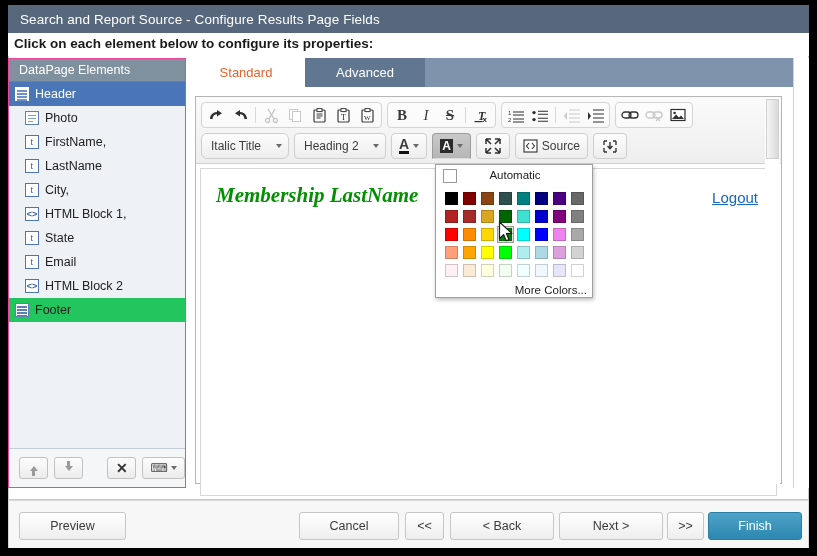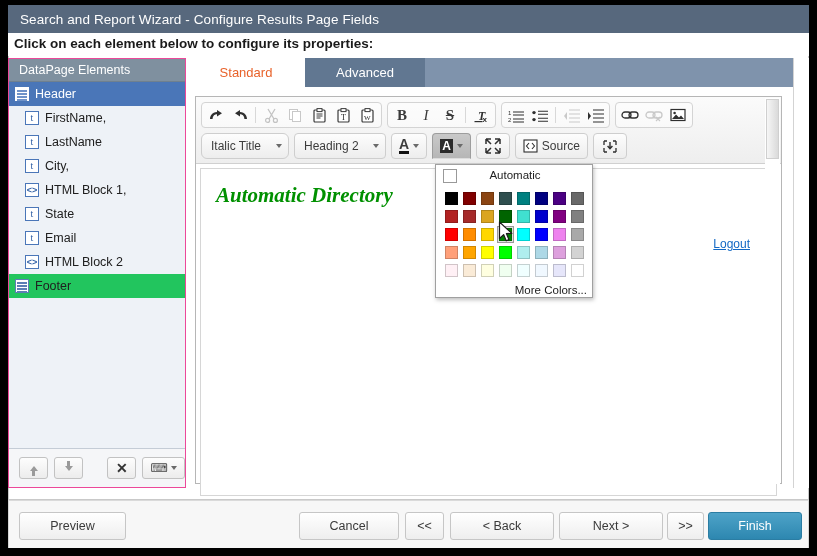--- a/index.html
+++ b/index.html
@@ -267,25 +267,24 @@
   }
   .doc-title {
     position: absolute; left: 15px; top: 14px;
     font-family: "Liberation Serif", serif;
     font-style: italic;
     font-weight: bold;
     font-size: 21px;
     color: #009000;
   }
   .logout-link {
-    position: absolute; right: 26px; top: 20px;
-    font-size: 12px;
+    position: absolute; right: 18px; top: 20px;
+    font-size: 15px;
     color: #1268c4;
     text-decoration: underline;
-    margin-top: 48px;
   }
 
   
   .palette {
     position: absolute;
     left: 435px; top: 164px;
     width: 158px; height: 134px;
     background: #ffffff;
     border: 1px solid #a0a0a0;
     box-shadow: 1px 2px 4px rgba(0,0,0,0.25);
@@ -395,38 +394,46 @@
     border-top-width: 5px;
     pointer-events: none;
   }
 </style>
 </head>
 <body>
 
 <div id="app">
 
   <div class="titlebar">
-    <span class="title">Search and Report Wizard - Configure Results Page Fields</span>
+    <span class="title">Search and Report Source - Configure Results Page Fields</span>
   </div>
 
   <div class="instruction">Click on each element below to configure its properties:</div>
 
   <div class="content-frame"></div>
 
   <div class="sidebar">
     <div class="sidebar-header">DataPage Elements</div>
     <div class="elem-list" id="elem-list">
         <div class="elem-item level1 selected">
           <span class="ico ico-block">
             <i></i>
             <i></i>
             <i></i>
             <i></i>
           </span>
           <span class="elem-label">Header</span>
+        </div>
+        <div class="elem-item level2">
+          <span class="ico ico-doc">
+            <i></i>
+            <i></i>
+            <i></i>
+          </span>
+          <span class="elem-label">Photo</span>
         </div>
         <div class="elem-item level2">
           <span class="ico ico-t">t</span>
           <span class="elem-label">FirstName,</span>
         </div>
         <div class="elem-item level2">
           <span class="ico ico-t">t</span>
           <span class="elem-label">LastName</span>
         </div>
         <div class="elem-item level2">
@@ -648,21 +655,21 @@
         <div class="btnbox" style="padding:0 8px;">
           <svg width="16" height="15" viewBox="0 0 16 15">
             <path d="M2 2 v4 M2 2 h3 M14 2 v4 M14 2 h-3 M2 13 v-4 M2 13 h3 M14 13 v-4 M14 13 h-3" stroke="#2f2f2f" stroke-width="1.3" fill="none"></path>
             <path d="M8 3 v6 M5.6 7 L8 9.6 L10.4 7" stroke="#2f2f2f" stroke-width="1.4" fill="none"></path>
           </svg>
         </div>
       </div>
     </div>
 
     <div class="editor-body">
-      <div class="doc-title">Automatic Directory</div>
+      <div class="doc-title">Membership LastName</div>
       <div class="logout-link">Logout</div>
     </div>
 
     <div class="ed-scroll">
       <div class="thumb"></div>
     </div>
   </div>
 
   <div class="page-scroll"></div>
 

